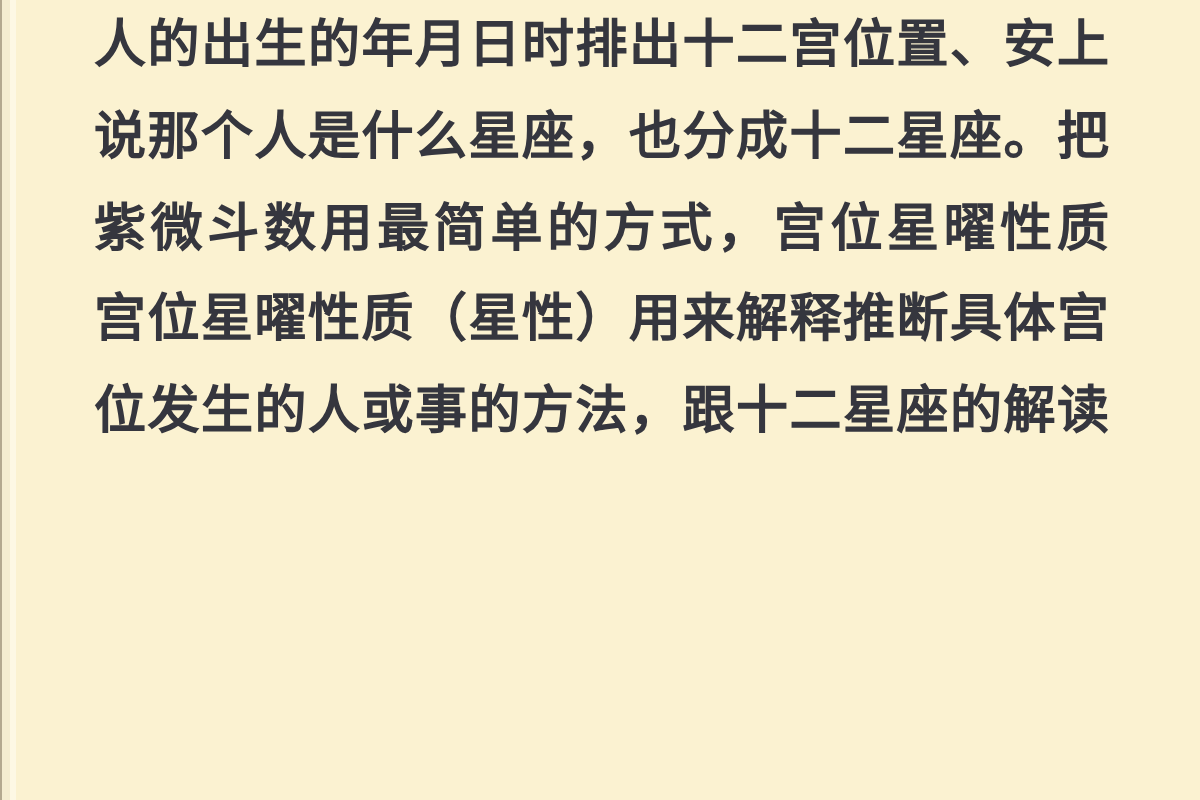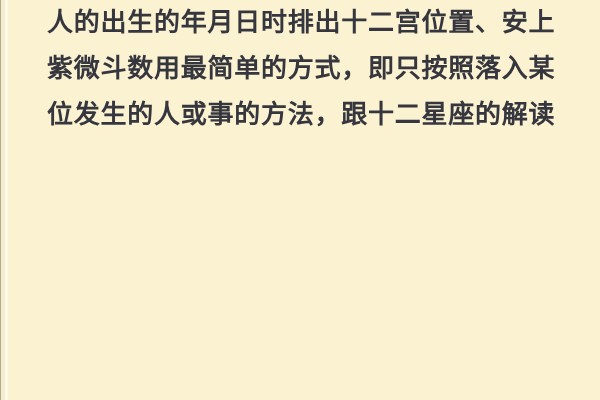--- a/index.html
+++ b/index.html
@@ -61,16 +61,18 @@
 </head>
 <body>
 
 <div class="page">
   <div class="edge-line"></div>
   <div class="edge-strip"></div>
   <div class="edge-strip-light"></div>
 
   <div class="article">
     <div class="line">人的出生的年月日时排出十二宫位置、安上</div>
-    <div class="line">紫微斗数用最简单的方式，即只按照落入某</div>
+    <div class="line">说那个人是什么星座，也分成十二星座。把</div>
+    <div class="line">紫微斗数用最简单的方式，宫位星曜性质</div>
+    <div class="line">宫位星曜性质（星性）用来解释推断具体宫</div>
     <div class="line">位发生的人或事的方法，跟十二星座的解读</div>
   </div>
 </div>
 
 </body></html>

